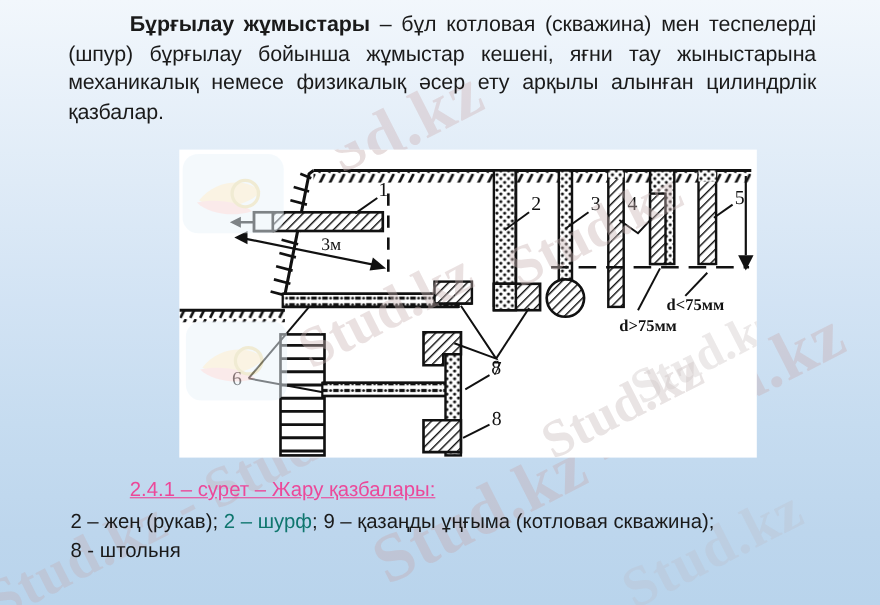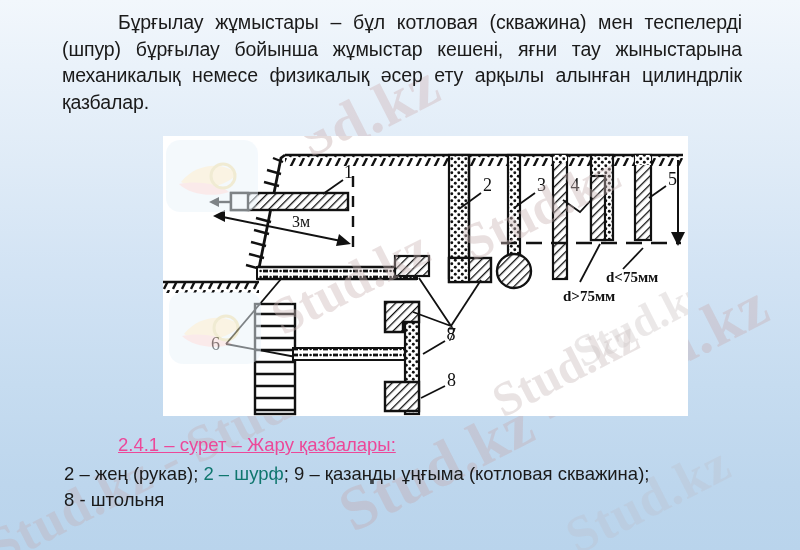--- a/index.html
+++ b/index.html
@@ -47,21 +47,21 @@
     left: 62px;
     top: 9px;
     width: 680px;
     font-size: 19.5px;
     line-height: 26.5px;
     color: #1a1a1a;
     text-align: justify;
     text-indent: 56px;
     letter-spacing: -0.1px;
   }
-  .para b { font-weight: normal; }
+  .para b { font-weight: bold; }
 
   
   .figure-panel {
     position: absolute;
     left: 163px;
     top: 136px;
     width: 525px;
     height: 280px;
     background: #ffffff;
     overflow: hidden;

